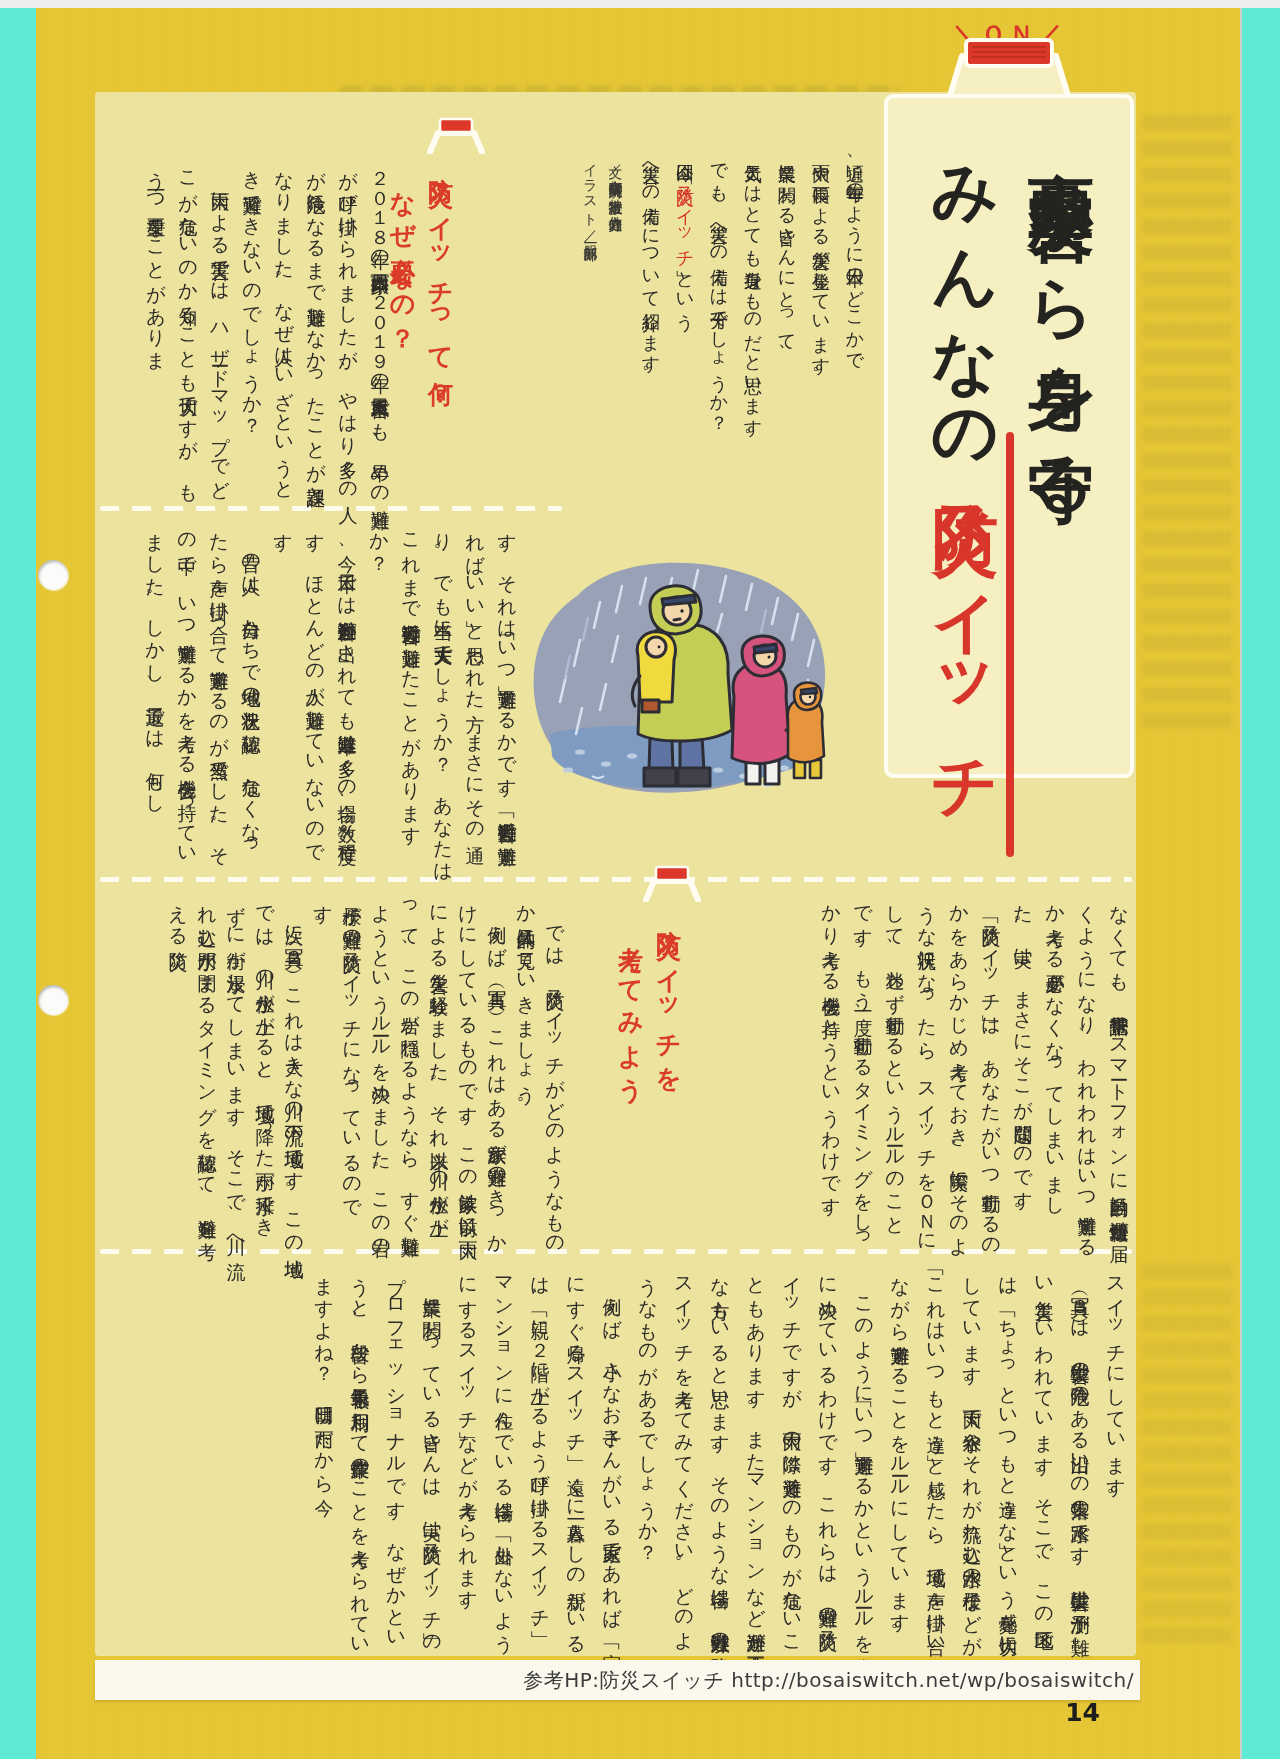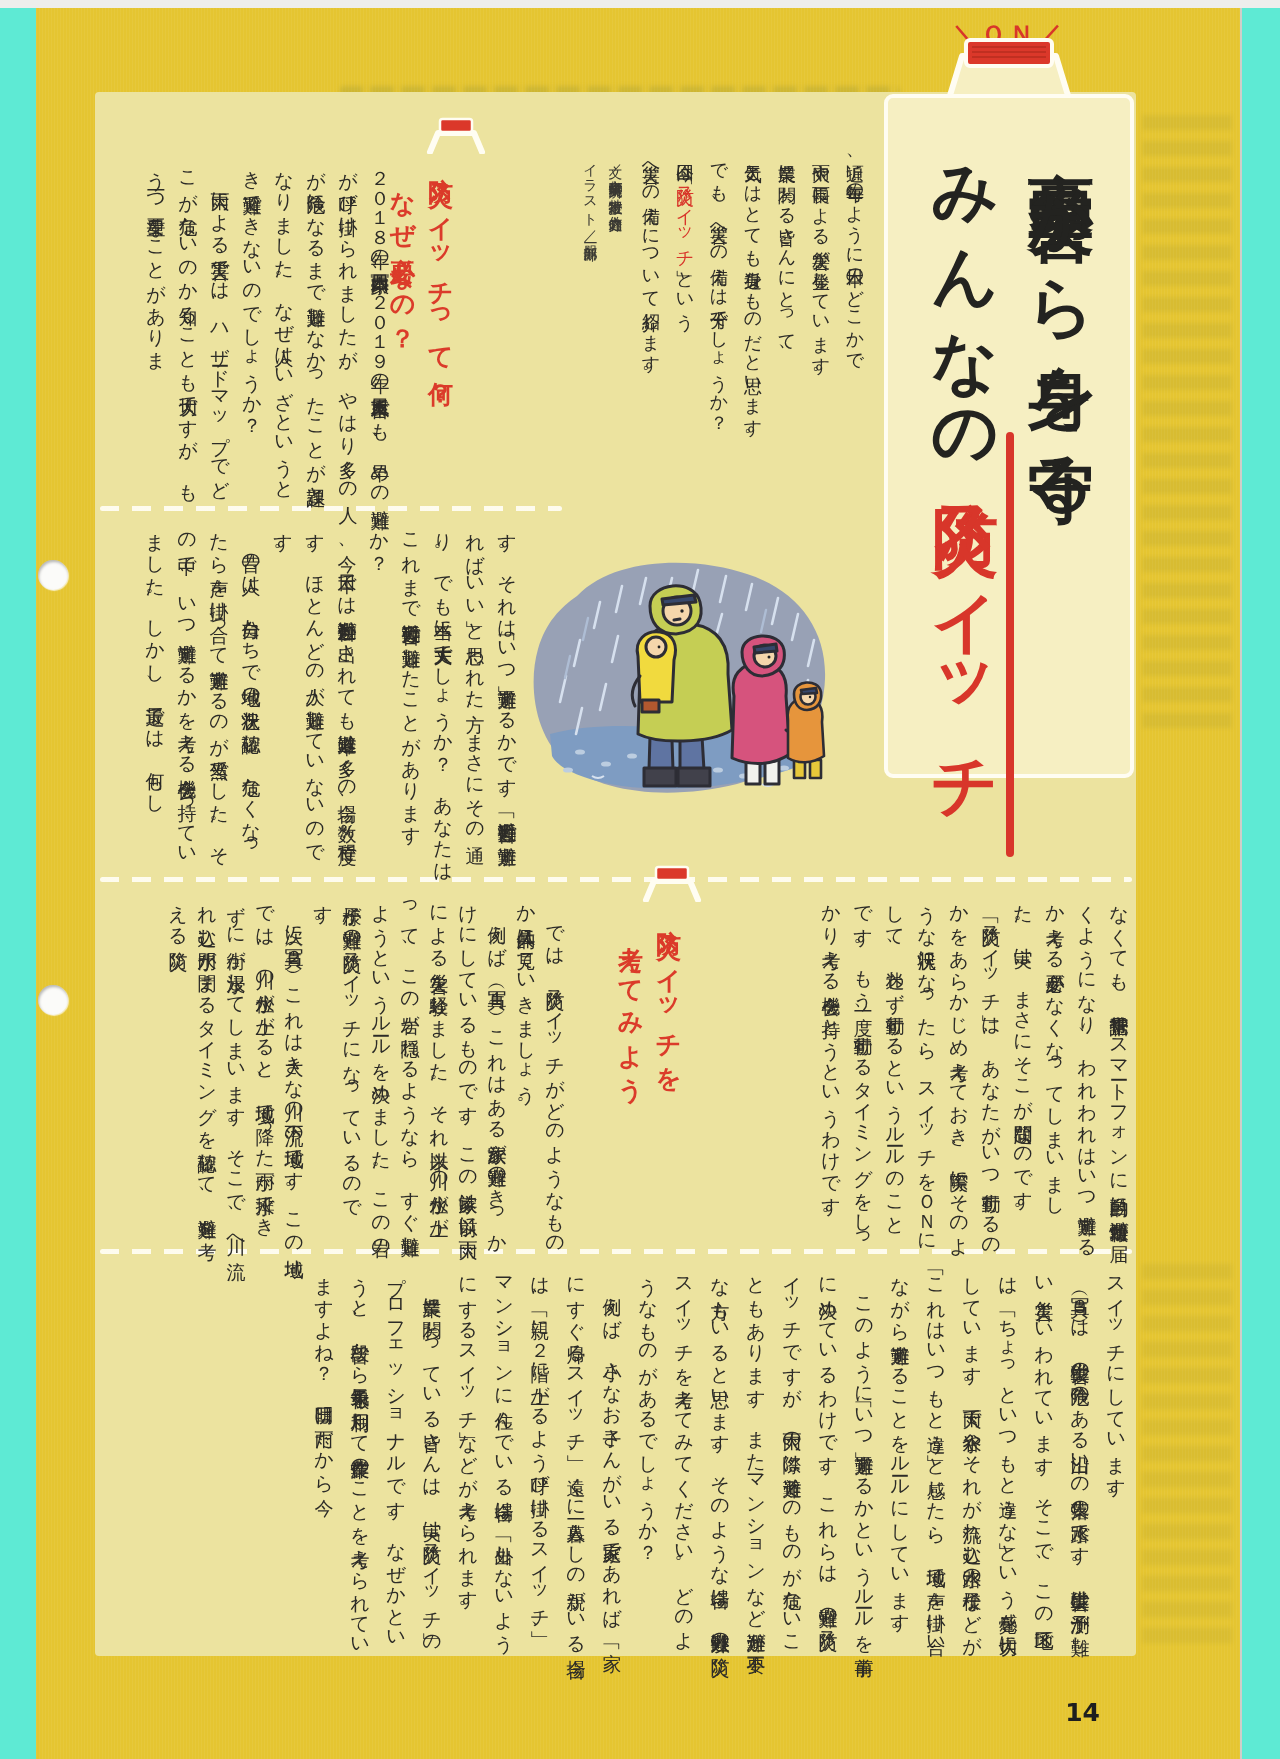--- a/index.html
+++ b/index.html
@@ -251,18 +251,19 @@
   </div>
 
   <div class="body-block block-e">
     <p>スイッチにしています。</p>
     <p>　写真（３）は、土砂災害の危険のある山沿いの集落の水路です。土砂災害は予測が難しい災害といわれています。そこで、この地区では、「ちょっといつもと違うな」という感覚を大切にしています。大雨で谷水やそれが流れ込む水路の様子などが「これはいつもと違う」と感じたら、地域で声を掛け合いながら避難することをルールにしています。</p>
     <p>　このように「いつ」避難するかというルールを事前に決めているわけです。これらは、避難の防災スイッチですが、大雨の際は避難そのものが危ないこともあります。またマンションなど避難が不要な方もいると思います。そのような場合は、避難以外の防災スイッチを考えてみてください。どのようなものがあるでしょうか？</p>
     <p>　例えば、小さなお子さんがいる家庭であれば、「家にすぐ帰るスイッチ」、遠くに一人暮らしの親がいる場合は、「親に２階に上がるよう呼び掛けるスイッチ」、マンションに住んでいる場合は、「外出しないようにするスイッチ」などが考えられます。</p>
     <p>　農業に関わっている皆さんは、実は「防災スイッチ」のプロフェッショナルです。なぜかというと、普段から天気予報を利用して農作業のことを考えられていますよね？　明日は雨だから今</p>
   </div>
 
+  <div class="url-strip">参考HP:防災スイッチ http://bosaiswitch.net/wp/bosaiswitch/</div>
   <div class="page-num">14</div>
 
   <div class="hole hole-1"></div>
   <div class="hole hole-2"></div>
 
 </div>
 
 </body></html>

